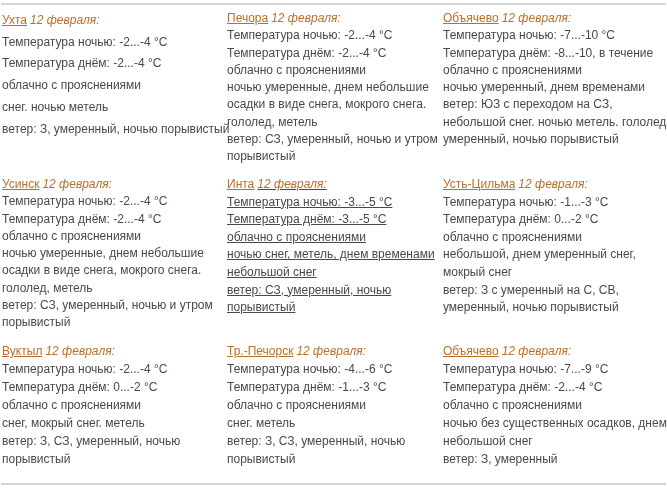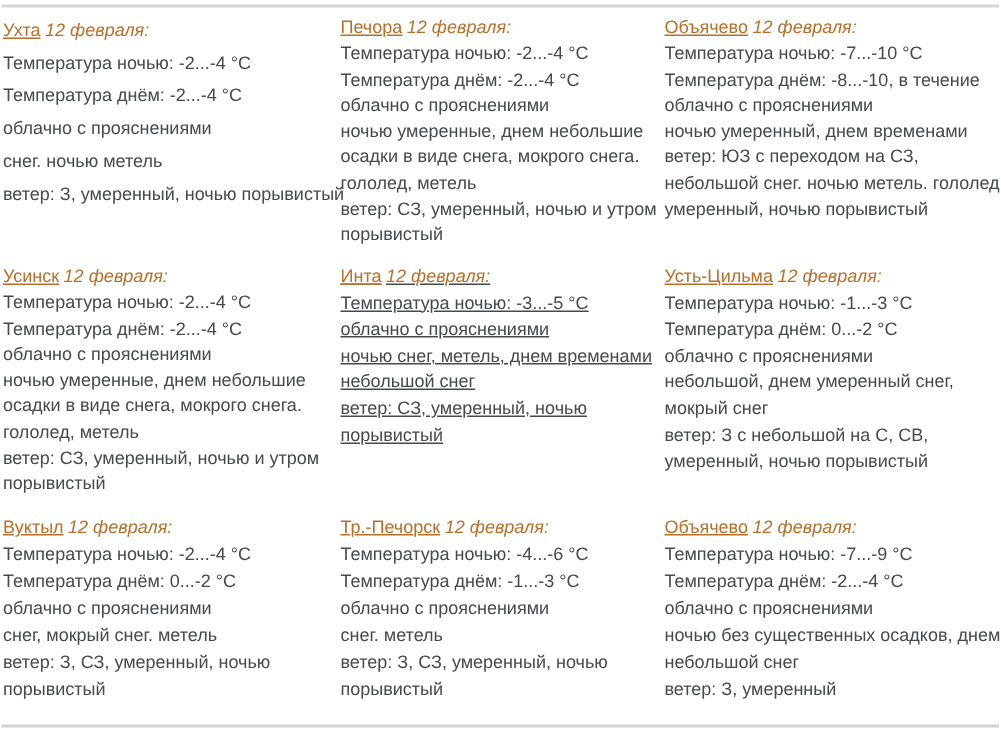--- a/index.html
+++ b/index.html
@@ -100,36 +100,37 @@
         <div class="line">осадки в виде снега, мокрого снега.</div>
         <div class="line">гололед, метель</div>
         <div class="line">ветер: СЗ, умеренный, ночью и утром</div>
         <div class="line">порывистый</div>
       </div>
       <div class="block" style="line-height: 17.6px; text-decoration: underline;">
     <div class="heading line">
       <a class="city">Инта</a><span class="date">12 февраля:</span>
     </div>
   <div class="line">Температура ночью: -3...-5 °С</div>
+        <div class="line">Температура днём: -3...-5 °С</div>
         <div class="line">облачно с прояснениями</div>
         <div class="line">ночью снег, метель, днем временами</div>
         <div class="line">небольшой снег</div>
         <div class="line">ветер: СЗ, умеренный, ночью</div>
         <div class="line">порывистый</div>
       </div>
       <div class="block" style="line-height: 17.6px;">
     <div class="heading line">
       <a class="city">Усть-Цильма</a><span class="date">12 февраля:</span>
     </div>
   <div class="line">Температура ночью: -1...-3 °С</div>
         <div class="line">Температура днём: 0...-2 °С</div>
         <div class="line">облачно с прояснениями</div>
         <div class="line">небольшой, днем умеренный снег,</div>
         <div class="line">мокрый снег</div>
-        <div class="line">ветер: З с небольшой на С, СВ,</div>
+        <div class="line">ветер: З с умеренный на С, СВ,</div>
         <div class="line">умеренный, ночью порывистый</div>
       </div>
       <div class="block" style="line-height: 18px;">
     <div class="heading line">
       <a class="city">Вуктыл</a><span class="date">12 февраля:</span>
     </div>
   <div class="line">Температура ночью: -2...-4 °С</div>
         <div class="line">Температура днём: 0...-2 °С</div>
         <div class="line">облачно с прояснениями</div>
         <div class="line">снег, мокрый снег. метель</div>

